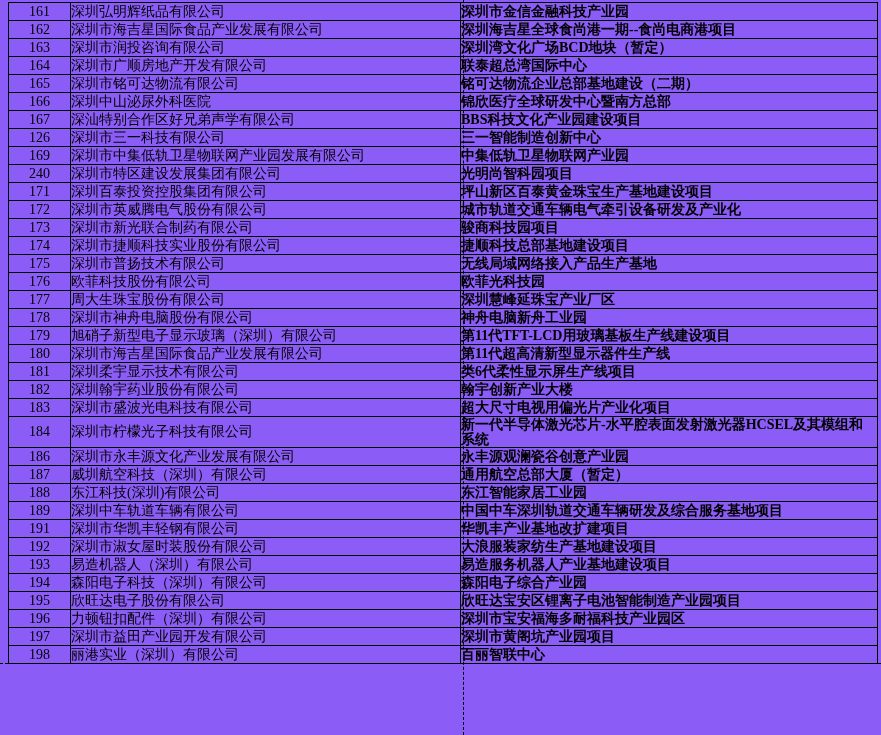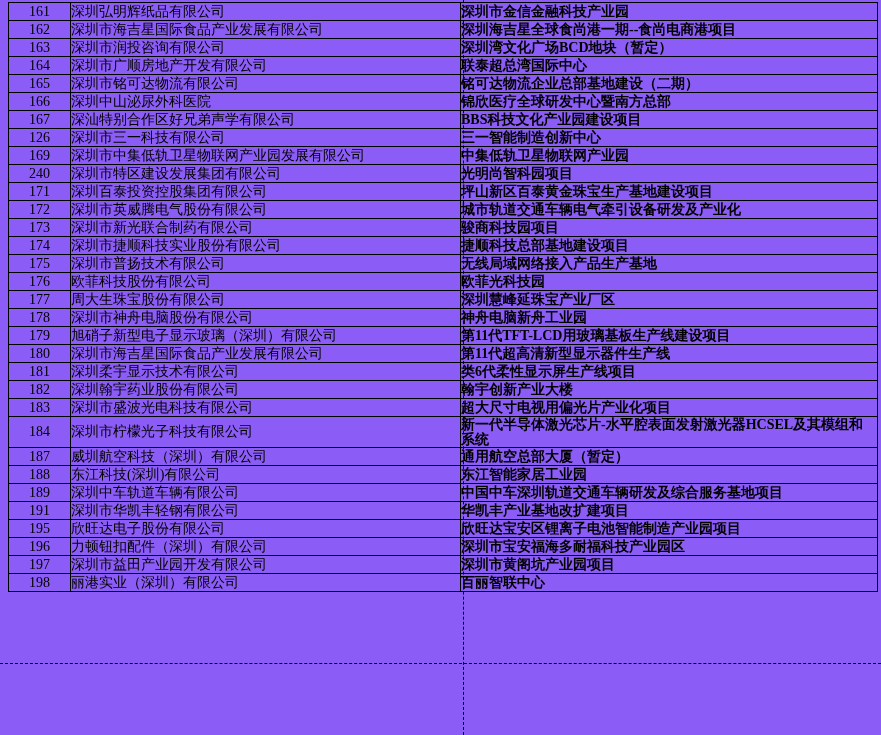--- a/index.html
+++ b/index.html
@@ -198,38 +198,58 @@
           <td class="num">183</td>
           <td class="company">深圳市盛波光电科技有限公司</td>
           <td class="project">超大尺寸电视用偏光片产业化项目</td>
         </tr>
         <tr class="tall">
           <td class="num">184</td>
           <td class="company">深圳市柠檬光子科技有限公司</td>
           <td class="project">新一代半导体激光芯片-水平腔表面发射激光器HCSEL及其模组和系统</td>
         </tr>
         <tr>
+          <td class="num">186</td>
+          <td class="company">深圳市永丰源文化产业发展有限公司</td>
+          <td class="project">永丰源观澜瓷谷创意产业园</td>
+        </tr>
+        <tr>
           <td class="num">187</td>
           <td class="company">威圳航空科技（深圳）有限公司</td>
           <td class="project">通用航空总部大厦（暂定）</td>
         </tr>
         <tr>
           <td class="num">188</td>
           <td class="company">东江科技(深圳)有限公司</td>
           <td class="project">东江智能家居工业园</td>
         </tr>
         <tr>
           <td class="num">189</td>
           <td class="company">深圳中车轨道车辆有限公司</td>
           <td class="project">中国中车深圳轨道交通车辆研发及综合服务基地项目</td>
         </tr>
         <tr>
           <td class="num">191</td>
           <td class="company">深圳市华凯丰轻钢有限公司</td>
           <td class="project">华凯丰产业基地改扩建项目</td>
+        </tr>
+        <tr>
+          <td class="num">192</td>
+          <td class="company">深圳市淑女屋时装股份有限公司</td>
+          <td class="project">大浪服装家纺生产基地建设项目</td>
+        </tr>
+        <tr>
+          <td class="num">193</td>
+          <td class="company">易造机器人（深圳）有限公司</td>
+          <td class="project">易造服务机器人产业基地建设项目</td>
+        </tr>
+        <tr>
+          <td class="num">194</td>
+          <td class="company">森阳电子科技（深圳）有限公司</td>
+          <td class="project">森阳电子综合产业园</td>
         </tr>
         <tr>
           <td class="num">195</td>
           <td class="company">欣旺达电子股份有限公司</td>
           <td class="project">欣旺达宝安区锂离子电池智能制造产业园项目</td>
         </tr>
         <tr>
           <td class="num">196</td>
           <td class="company">力顿钮扣配件（深圳）有限公司</td>
           <td class="project">深圳市宝安福海多耐福科技产业园区</td>

